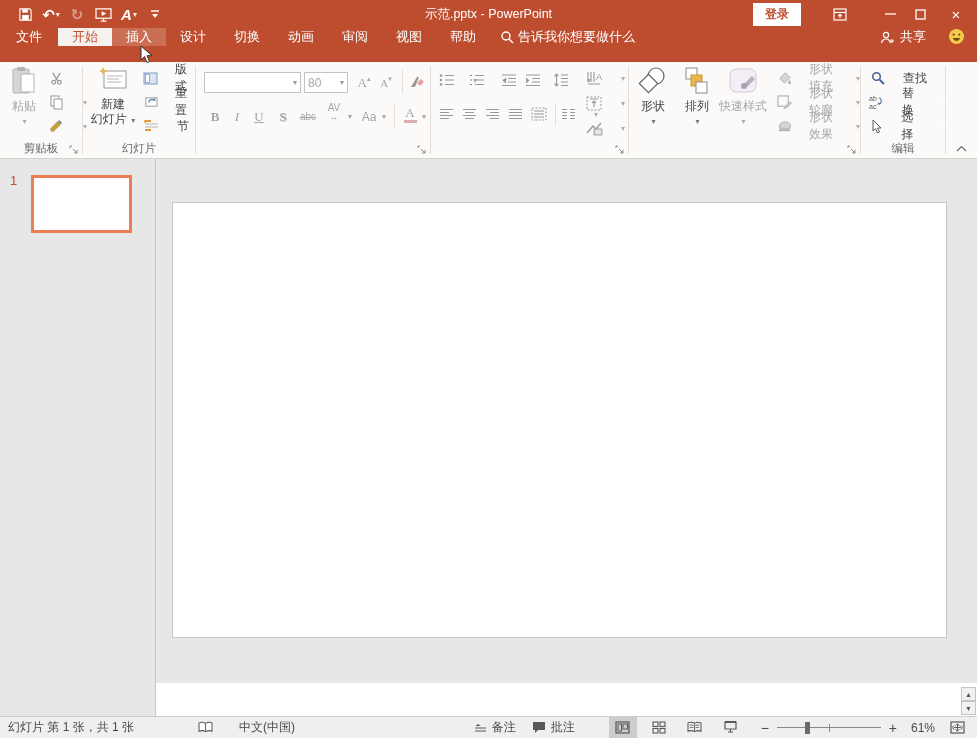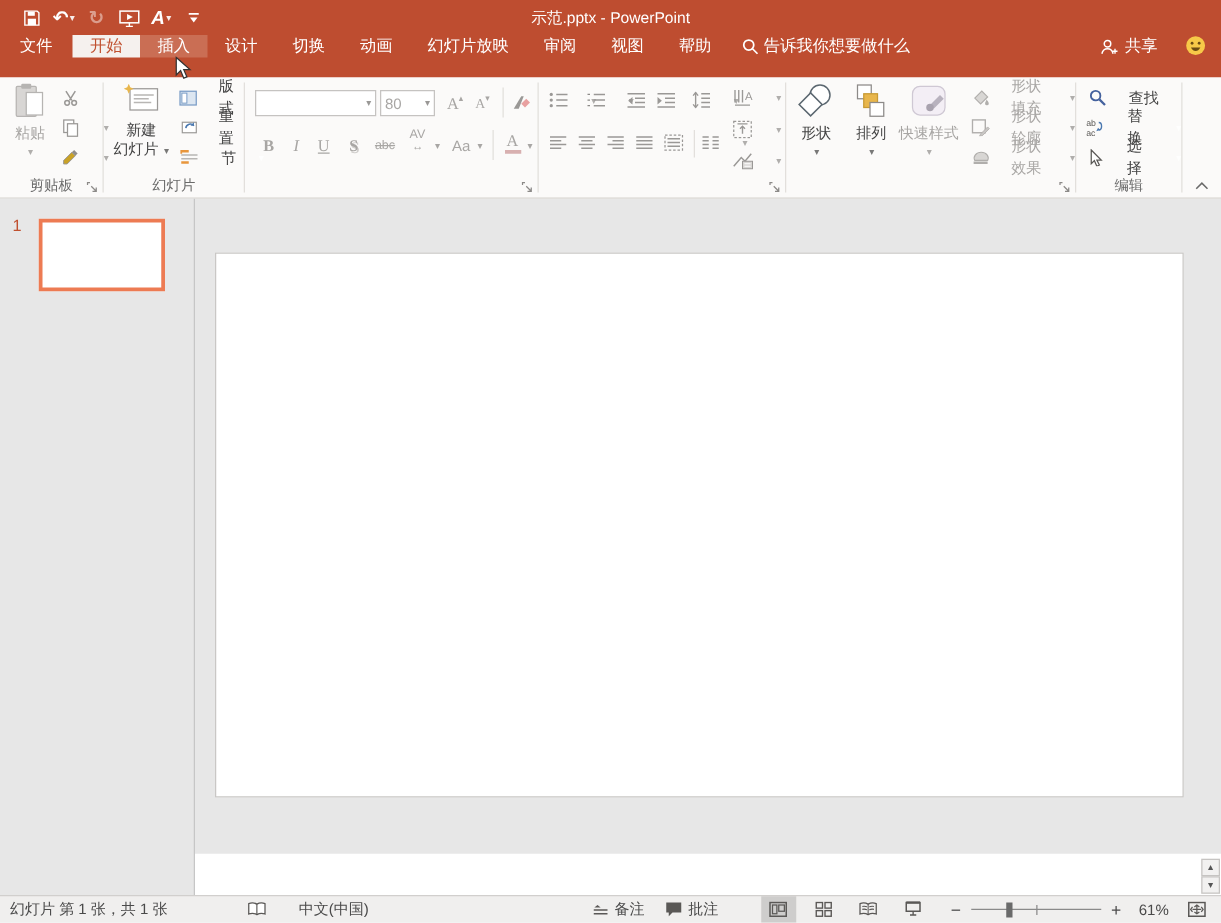--- a/index.html
+++ b/index.html
@@ -105,30 +105,52 @@
           <span class="dd">▾</span>
         </span>
       <span class="btn">
         <svg width="10" height="9" viewBox="0 0 10 9">
             <path d="M1 1h8" stroke="#fff" stroke-width="1.4"></path>
             <path d="M2 4l3 4 3-4z" fill="#fff"></path>
           </svg>
       </span>
     </div>
     <div class="title-text">示范.pptx - PowerPoint</div>
+    <div class="tb-right">
+      <span class="signin">登录</span>
+      <span class="winbtn ribopts">
+        <svg width="14" height="13" viewBox="0 0 14 13">
+            <rect x="1" y="1" width="12" height="11" fill="none" stroke="#fff" stroke-width="1.2"></rect>
+            <path d="M1 4.5h12" stroke="#fff" stroke-width="1.2"></path>
+            <path d="M7 10V6.5M5.3 8l1.7-1.7L8.7 8" fill="none" stroke="#fff" stroke-width="1.1"></path>
+          </svg>
+      </span>
+      <span class="winbtn">
+          <svg width="11" height="2" viewBox="0 0 11 2">
+            <path d="M0 1h11" stroke="#fff" stroke-width="1.3"></path>
+          </svg>
+        </span>
+      <span class="winbtn">
+          <svg width="11" height="11" viewBox="0 0 11 11">
+            <rect x="1" y="1" width="9" height="9" fill="none" stroke="#fff" stroke-width="1.3"></rect>
+          </svg>
+        </span>
+      <span class="winbtn" style="width:42px">
+          <span style="font-size:15px">×</span>
+        </span>
+    </div>
   </div>
 
   <div class="tabrow">
     <div class="tab file">文件</div>
     <div class="tab active">开始</div>
     <div class="tab hover">插入</div>
     <div class="tab">设计</div>
     <div class="tab">切换</div>
     <div class="tab">动画</div>
-    <div class="tab">幻灯片放映</div>
     <div class="tab">审阅</div>
     <div class="tab">视图</div>
     <div class="tab">帮助</div>
     <div class="tellme">
       <span>
           <svg width="14" height="14" viewBox="0 0 14 14">
             <circle cx="6" cy="6" r="4" fill="none" stroke="#fff" stroke-width="1.4"></circle>
             <path d="M9 9l4 4" stroke="#fff" stroke-width="1.4"></path>
           </svg>
         </span>

